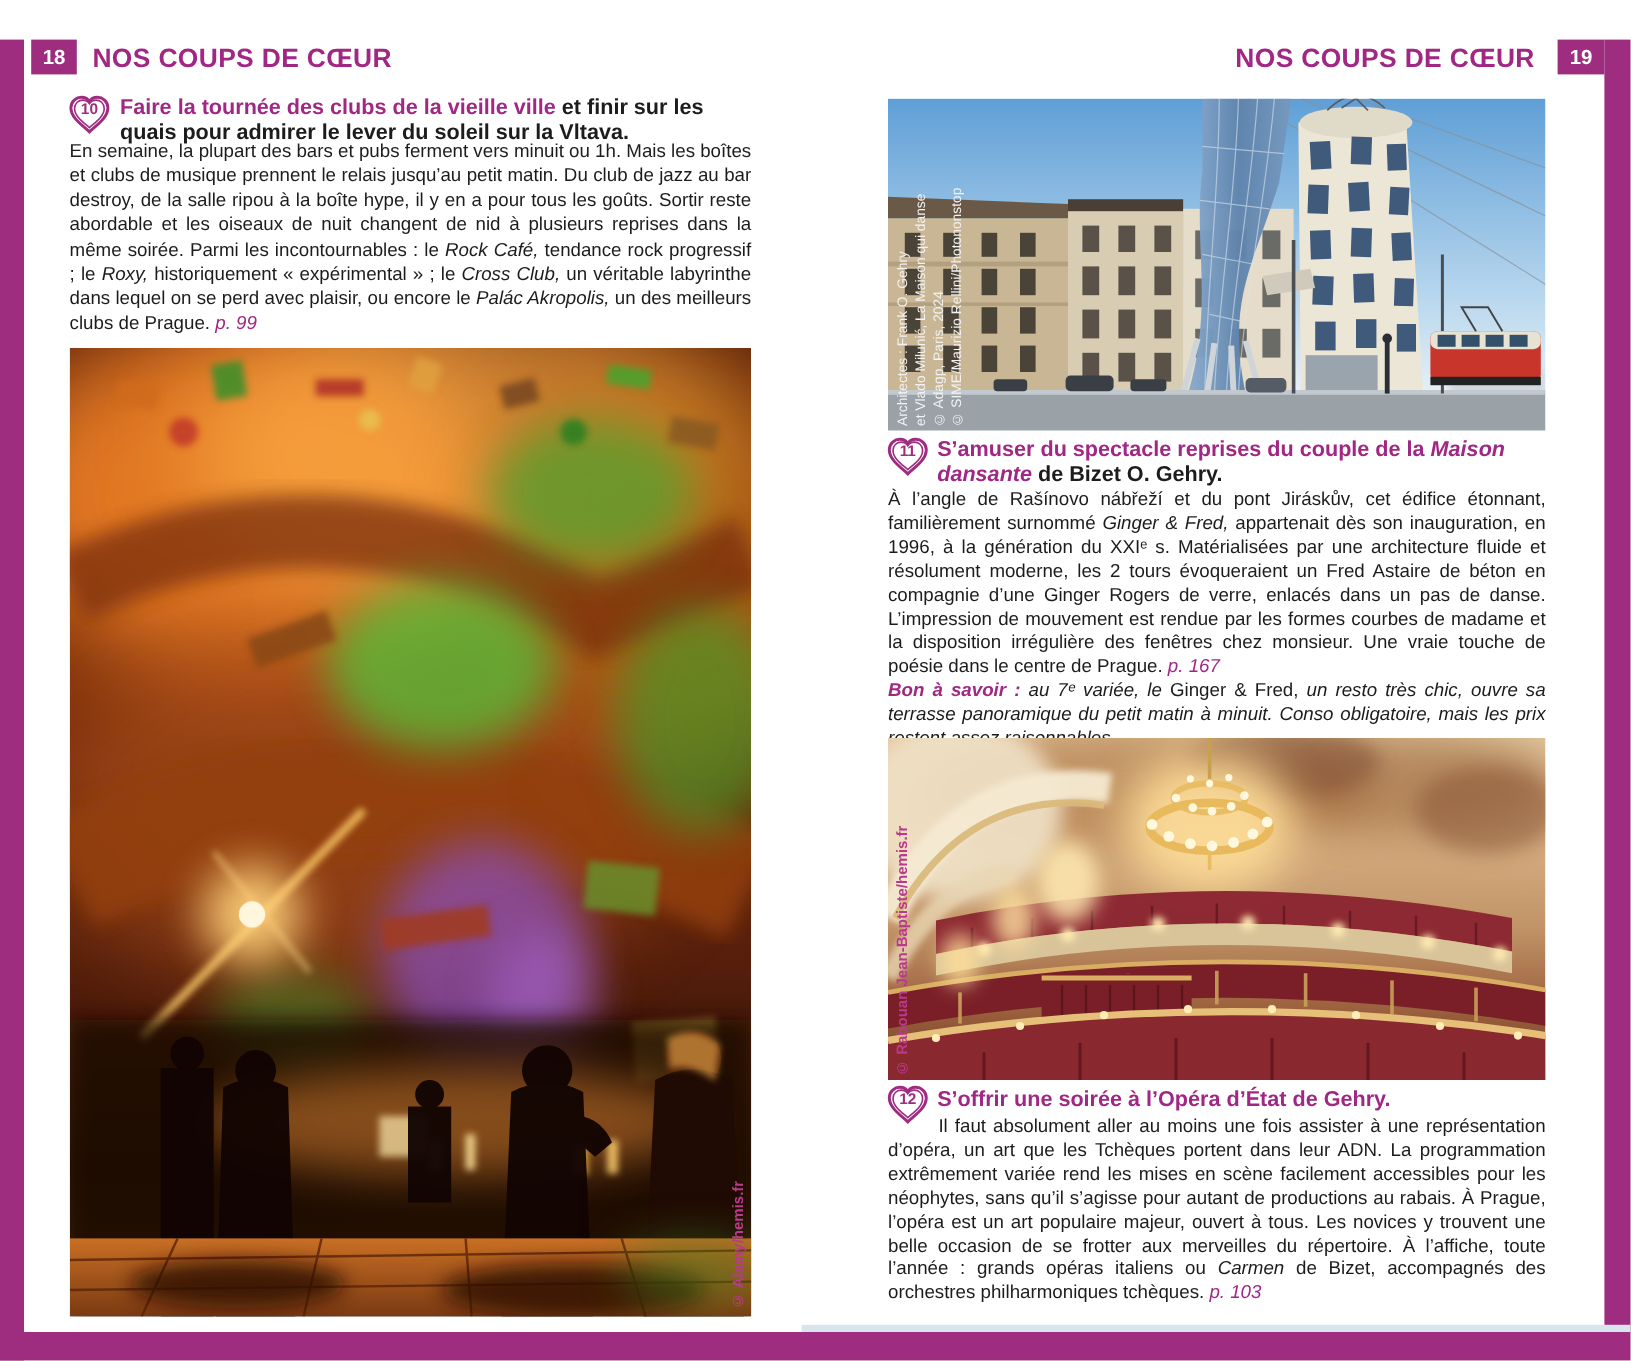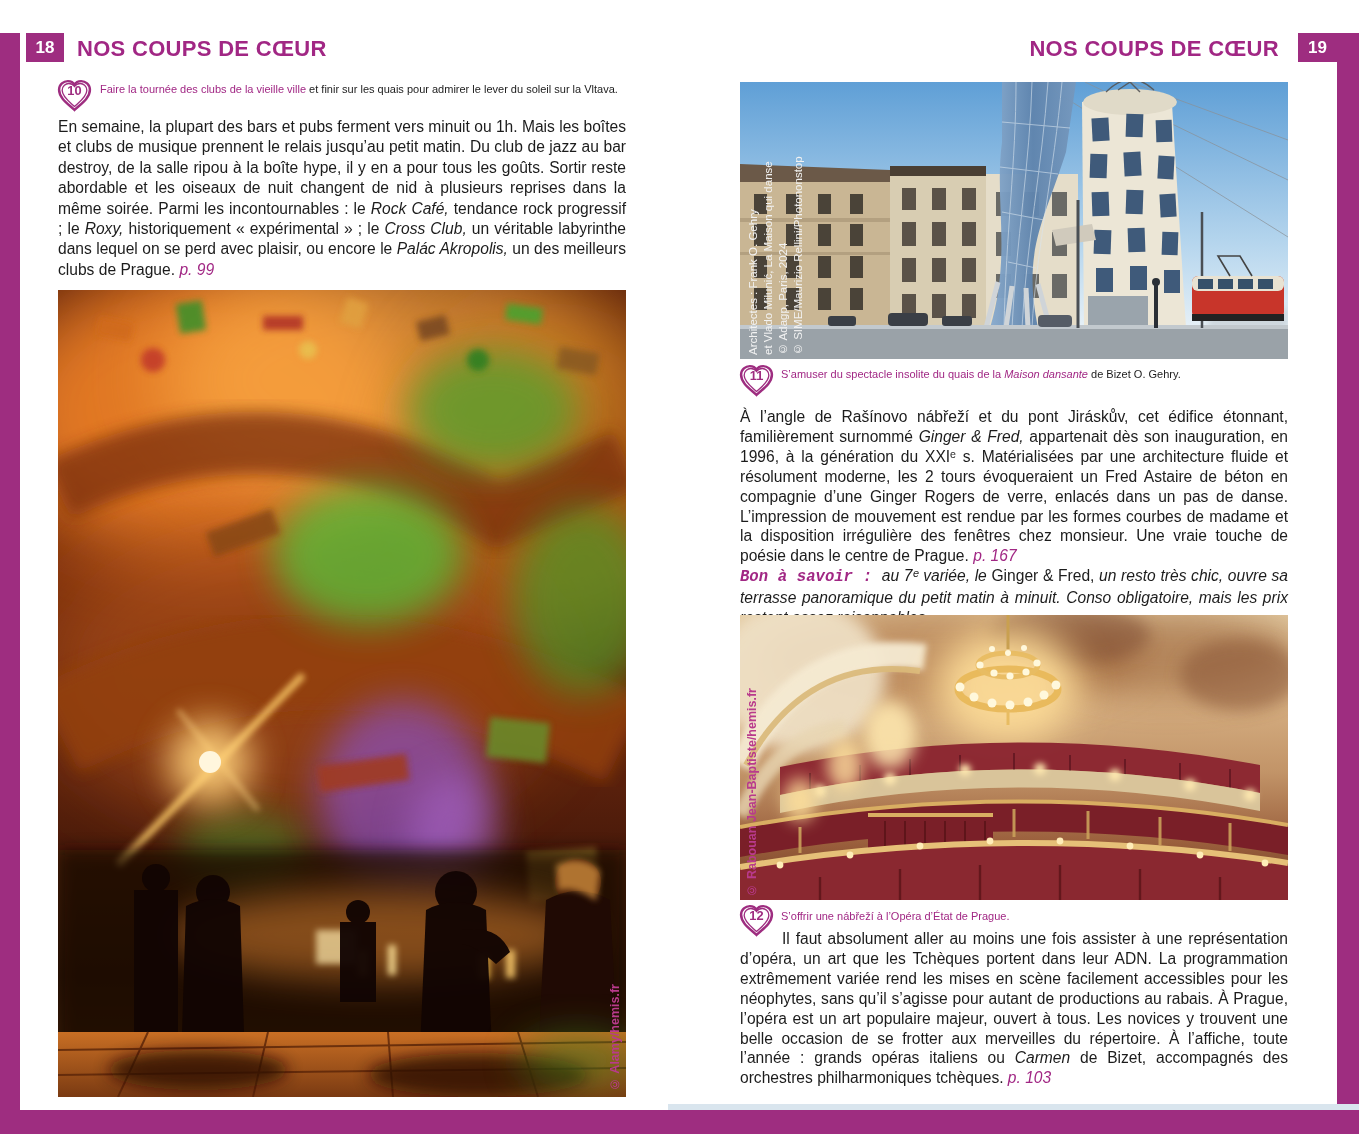--- a/index.html
+++ b/index.html
@@ -28,32 +28,32 @@
   .runhead-right{right:80px;}
 
   
   .heart{overflow:visible;}
   .heart .h-outer{fill:none;stroke:var(--mag);stroke-width:2.4;}
   .heart .h-inner{fill:none;stroke:var(--mag);stroke-width:1.3;}
   .heart .h-num{fill:var(--mag);font-family:"Liberation Sans",sans-serif;
     font-size:12.5px;font-weight:bold;text-anchor:middle;}
 
   
-  .item-title{font-size:11px;font-weight:normal;line-height:21px;color:var(--mag-text);}
+  .item-title{font-size:18px;font-weight:bold;line-height:21px;color:var(--mag-text);}
   .body-par{font-size:15.6px;line-height:20.4px;text-align:justify;margin:0;}
   .body-par + .body-par{margin-top:0;}
   .rp .body-par{line-height:19.9px;}
   .indent-first{text-indent:42px;}
   .sg-acc{color:var(--mag-text);}
   .sg-acci{color:var(--mag-text);font-style:italic;}
   .sg-blk{color:var(--ink);}
   .sg-i{font-style:italic;}
   .sg-rn{font-style:normal;}
   .sg-ref{color:var(--mag-text);font-style:italic;}
-  .sg-bs{color:var(--mag-text);font-style:italic;font-weight:bold;font-family:Liberation Mono, monospace;}
+  .sg-bs{color:var(--mag-text);font-style:italic;font-weight:bold;}
 
   
   .photo{overflow:hidden;}
   .photo svg{display:block;}
   .vcred{position:absolute;writing-mode:vertical-rl;transform:rotate(180deg);
     font-size:11.5px;line-height:15px;white-space:nowrap;}
   .cred-white{color:#f2f2f2;}
   .cred-mag{color:#b93a8c;font-weight:bold;}
   .cred-dh{left:6px;bottom:4px;height:270px;}
   .cred-opera{left:5px;bottom:4px;font-size:12.5px;}
@@ -334,21 +334,21 @@
       <div>© Adagp, Paris, 2024</div>
       <div>© SIME/Maurizio Rellini/Photononstop</div>
     </div>
   </div>
 
   <svg class="abs heart" style="left:738px;top:363px" width="37" height="35" viewBox="0 0 36 34">
     <path class="h-outer" d="M18 31 C13 26 3 20 3 11.5 C3 6 7.5 3 11.5 3 C14.5 3 17 4.6 18 6.6 C19 4.6 21.5 3 24.5 3 C28.5 3 33 6 33 11.5 C33 20 23 26 18 31 Z"></path>
     <path class="h-inner" d="M18 27.6 C14 23.8 6 18.7 6 12 C6 7.6 9.5 5.3 12.5 5.3 C14.8 5.3 16.9 6.5 18 8.1 C19.1 6.5 21.2 5.3 23.5 5.3 C26.5 5.3 30 7.6 30 12 C30 18.7 22 23.8 18 27.6 Z"></path>
     <text class="h-num" x="18" y="16.5">11</text>
   </svg>
-  <div class="abs item-title" style="left:781px;top:364px;width:507px"><span class="sg-acc">S’amuser du spectacle insolite du quais de la </span><span class="sg-acci">Maison dansante</span><span class="sg-blk"> de Bizet O. Gehry.</span></div>
+  <div class="abs item-title" style="left:781px;top:364px;width:507px"><span class="sg-acc">S’amuser du spectacle reprises du couple de la </span><span class="sg-acci">Maison dansante</span><span class="sg-blk"> de Bizet O. Gehry.</span></div>
 
   <div class="abs rp" style="left:740px;top:407px;width:548px">
     <p class="body-par"><span>À l’angle de Rašínovo nábřeží et du pont Jiráskův, cet édifice étonnant, familièrement surnommé </span><span class="sg-i">Ginger &amp; Fred,</span><span> appartenait dès son inauguration, en 1996, à la génération du XXIᵉ s. Matérialisées par une architecture fluide et résolument moderne, les 2 tours évoqueraient un Fred Astaire de béton en compagnie d’une Ginger Rogers de verre, enlacés dans un pas de danse. L’impression de mouvement est rendue par les formes courbes de madame et la disposition irrégulière des fenêtres chez monsieur. Une vraie touche de poésie dans le centre de Prague. </span><span class="sg-ref">p. 167</span></p>
     <p class="body-par"><span class="sg-bs">Bon à savoir : </span><span class="sg-i">au 7ᵉ variée, le </span><span class="sg-rn">Ginger &amp; Fred,</span><span class="sg-i"> un resto très chic, ouvre sa terrasse panoramique du petit matin à minuit. Conso obligatoire, mais les prix restent assez raisonnables.</span></p>
   </div>
 
   <div class="abs photo" style="left:740px;top:615px;width:548px;height:285px">
     <svg width="548" height="285" viewBox="0 0 548 285">
       <defs>
         <linearGradient id="opbg" x1="0" y1="0" x2="0" y2="1">
@@ -471,19 +471,19 @@
       <ellipse cx="60" cy="185" rx="16" ry="22" fill="#ffdf9a" opacity=".8" filter="url(#ob8)"></ellipse>
     </svg>
     <div class="vcred cred-mag cred-opera">© Rabouan Jean-Baptiste/hemis.fr</div>
   </div>
 
   <svg class="abs heart" style="left:738px;top:903px" width="37" height="35" viewBox="0 0 36 34">
     <path class="h-outer" d="M18 31 C13 26 3 20 3 11.5 C3 6 7.5 3 11.5 3 C14.5 3 17 4.6 18 6.6 C19 4.6 21.5 3 24.5 3 C28.5 3 33 6 33 11.5 C33 20 23 26 18 31 Z"></path>
     <path class="h-inner" d="M18 27.6 C14 23.8 6 18.7 6 12 C6 7.6 9.5 5.3 12.5 5.3 C14.8 5.3 16.9 6.5 18 8.1 C19.1 6.5 21.2 5.3 23.5 5.3 C26.5 5.3 30 7.6 30 12 C30 18.7 22 23.8 18 27.6 Z"></path>
     <text class="h-num" x="18" y="16.5">12</text>
   </svg>
-  <div class="abs item-title" style="left:781px;top:906px;width:507px"><span class="sg-acc">S’offrir une nábřeží à l’Opéra d’État de Prague.</span></div>
+  <div class="abs item-title" style="left:781px;top:906px;width:507px"><span class="sg-acc">S’offrir une soirée à l’Opéra d’État de Gehry.</span></div>
 
   <div class="abs rp" style="left:740px;top:929px;width:548px">
     <p class="body-par indent-first"><span>Il faut absolument aller au moins une fois assister à une représentation d’opéra, un art que les Tchèques portent dans leur ADN. La programmation extrêmement variée rend les mises en scène facilement accessibles pour les néophytes, sans qu’il s’agisse pour autant de productions au rabais. À Prague, l’opéra est un art populaire majeur, ouvert à tous. Les novices y trouvent une belle occasion de se frotter aux merveilles du répertoire. À l’affiche, toute l’année : grands opéras italiens ou </span><span class="sg-i">Carmen</span><span> de Bizet, accompagnés des orchestres philharmoniques tchèques. </span><span class="sg-ref">p. 103</span></p>
   </div>
 
 </div>
 
 </body></html>

